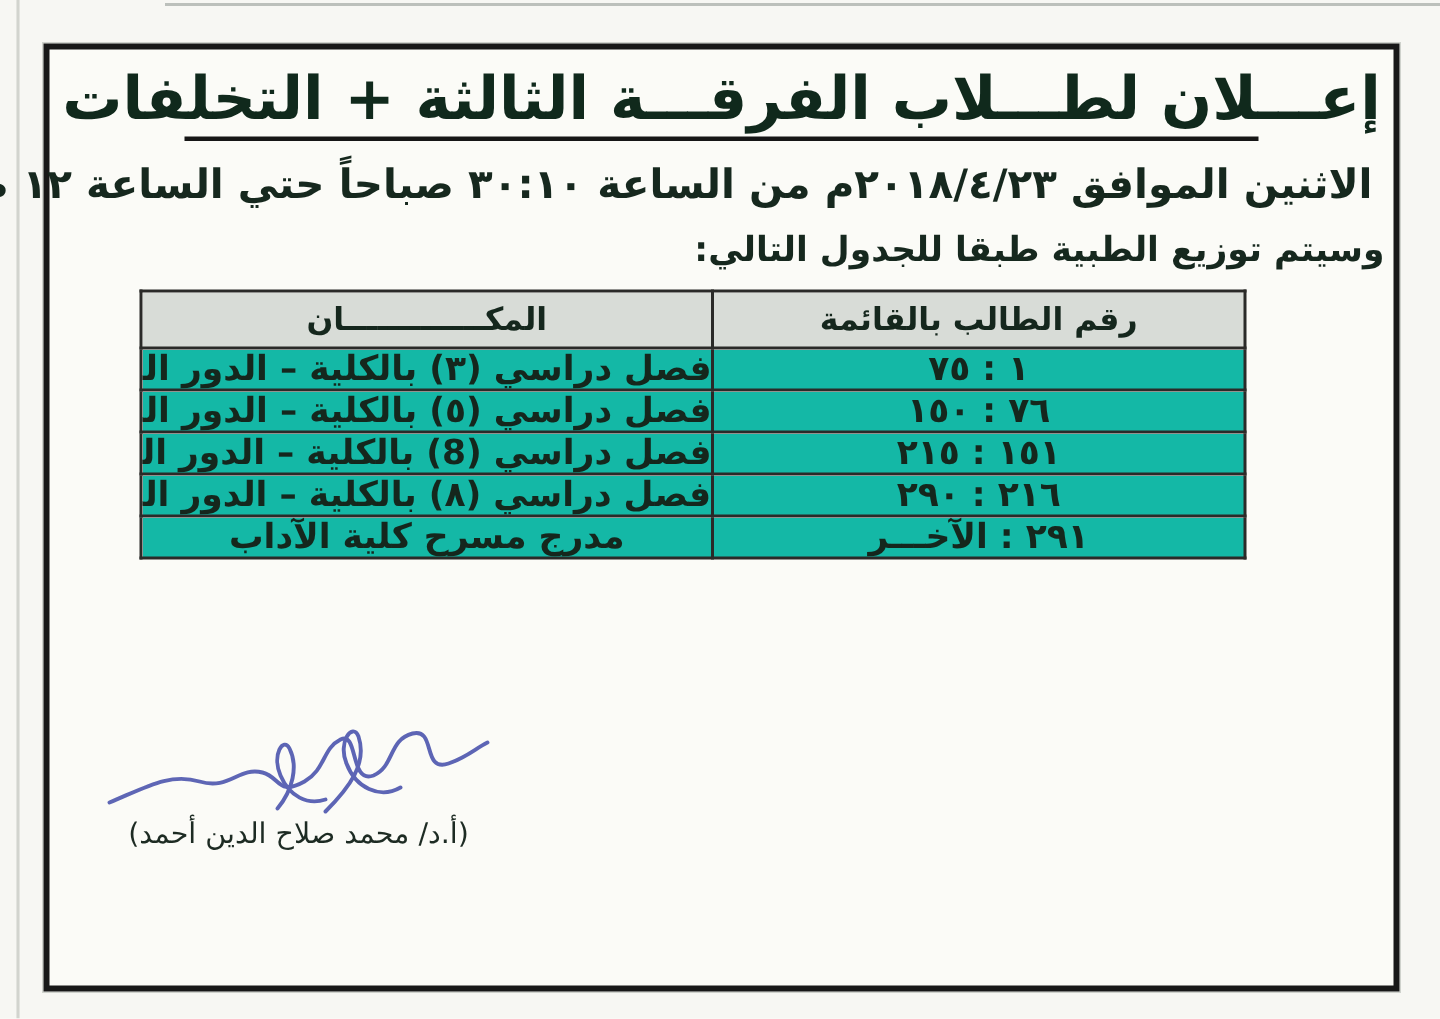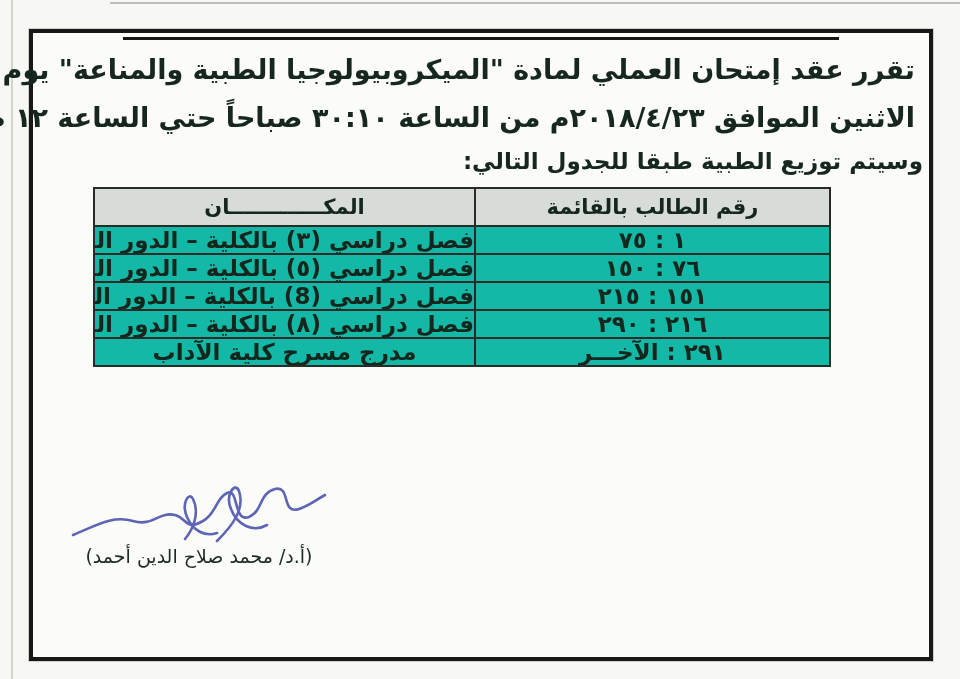--- a/index.html
+++ b/index.html
@@ -89,24 +89,24 @@
   .sig-name { font-size:19px; color:#1d2b23; white-space:nowrap; }
 </style>
 </head>
 <body>
 
 <div class="edge-top"></div>
 <div class="edge-left"></div>
 
 <div class="frame">
 
+  <div class="title">إعـــلان لطـــلاب الفرقـــة الثالثة + التخلفات</div>
   <div class="title-underline"></div>
 
   <div class="body-text">
-    <div class="body-line">تقرر عقد إمتحان العملي لمادة "الميكروبيولوجيا الطبية والمناعة" يوم</div>
     <div class="body-line">الاثنين الموافق ٢٠١٨/٤/٢٣م من الساعة ٣٠:١٠ صباحاً حتي الساعة ١٢ ظهراً.</div>
   </div>
 
   <div class="note-line">وسيتم توزيع الطبية طبقا للجدول التالي:</div>
 
   <table class="exam-table">
     <thead>
       <tr>
         <th class="col-range">رقم الطالب بالقائمة</th>
         <th class="col-place">المكـــــــــــــان</th>

